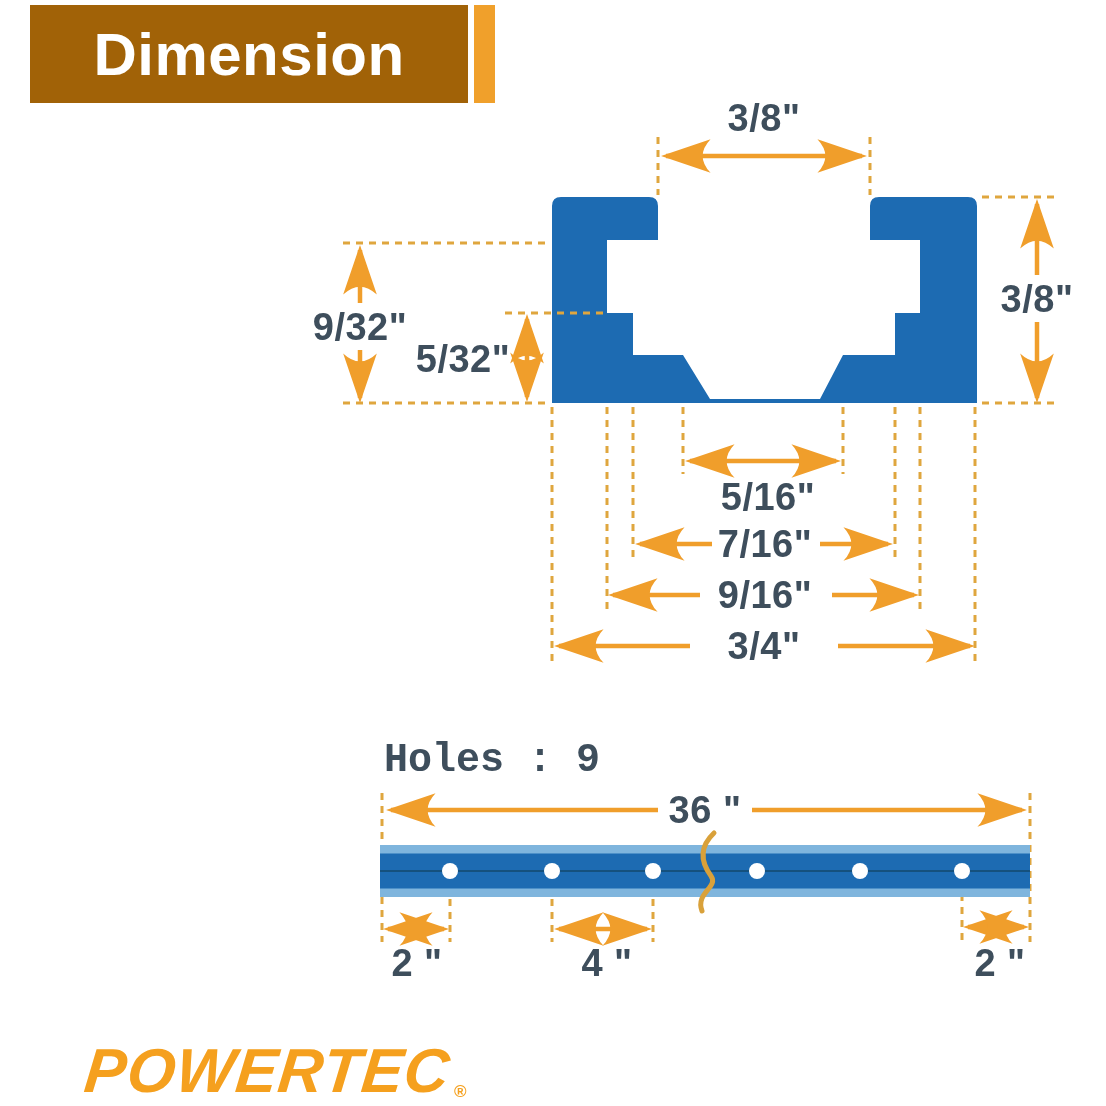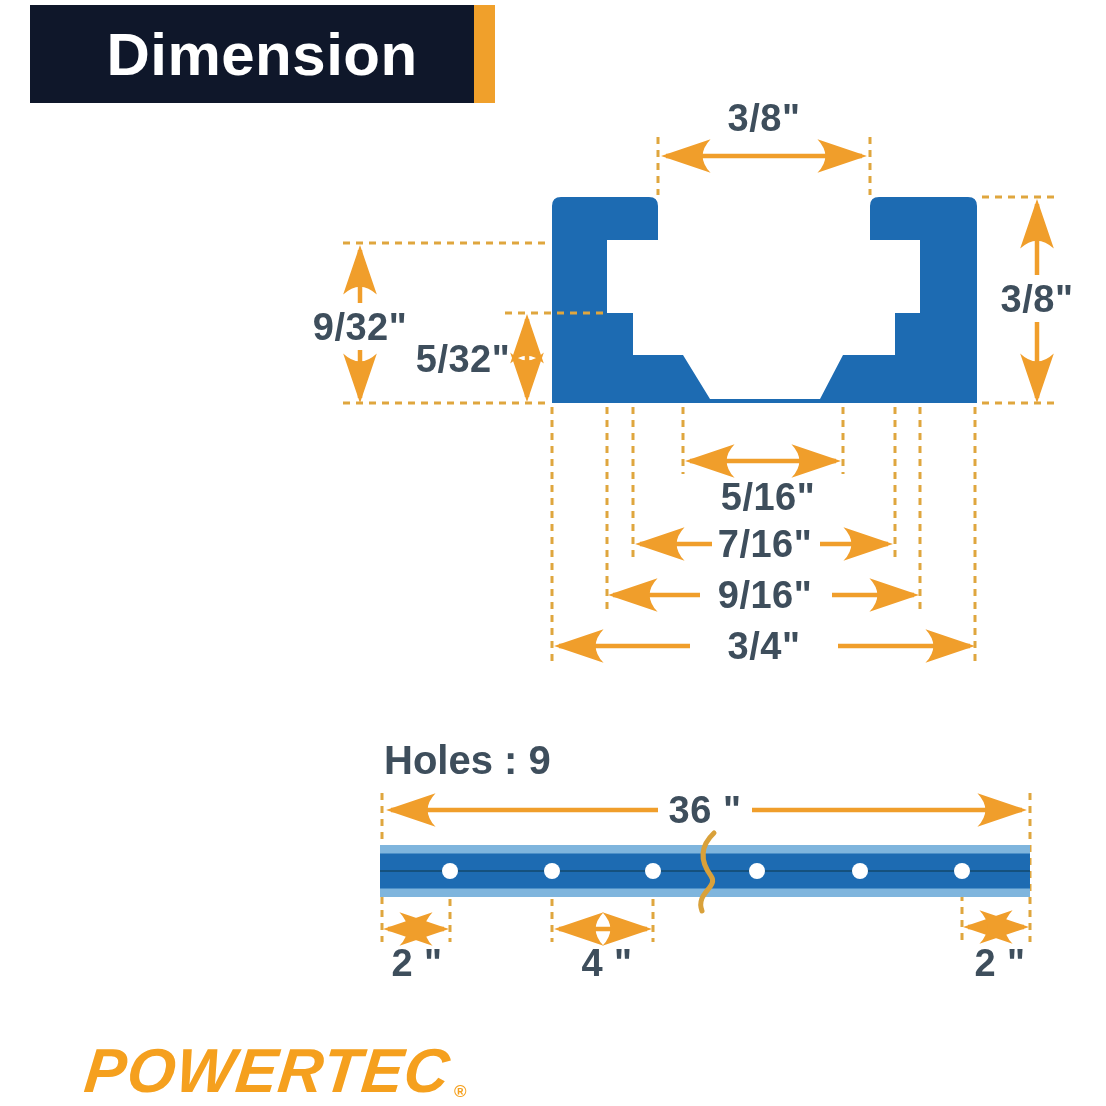--- a/index.html
+++ b/index.html
@@ -5,39 +5,39 @@
   html,body{margin:0;padding:0;}
   body{
     position:relative;
     width:1106px;height:1106px;
     background:#ffffff;
     font-family:"Liberation Sans", sans-serif;
     overflow:hidden;
   }
   .header{
     position:absolute;left:30px;top:5px;width:438px;height:98px;
-    background:#0f172a;
-    display:flex;align-items:center;justify-content:center;padding-left:13px;
+    background:#a16207;
+    display:flex;align-items:center;justify-content:center;
   }
   .header span{
     color:#ffffff;font-size:60px;font-weight:bold;letter-spacing:0.5px;
   }
   .accent-bar{
     position:absolute;left:474px;top:5px;width:21px;height:98px;
     background:#F0A02B;
   }
   svg.diagram{position:absolute;left:0;top:0;}
   .lbl{
     position:absolute;transform:translate(-50%,-50%);
     font-weight:bold;font-size:38px;color:#3E4E5C;
     white-space:nowrap;letter-spacing:0.5px;
   }
   .lbl-holes{
     position:absolute;left:384px;top:760px;transform:translateY(-50%);
-    font-weight:bold;font-size:40px;color:#3E4E5C;white-space:nowrap;
+    font-weight:bold;font-size:40px;color:#3E4E5C;white-space:nowrap;font-family:Liberation Mono, monospace;
   }
   .logo{
     position:absolute;left:85px;top:1040px;display:flex;align-items:flex-end;
   }
   .logo .brand{
     font-size:62px;font-weight:bold;font-style:italic;
     color:#F5A01E;letter-spacing:1px;transform:skewX(-6deg);
     line-height:1;
   }
   .logo .reg{

